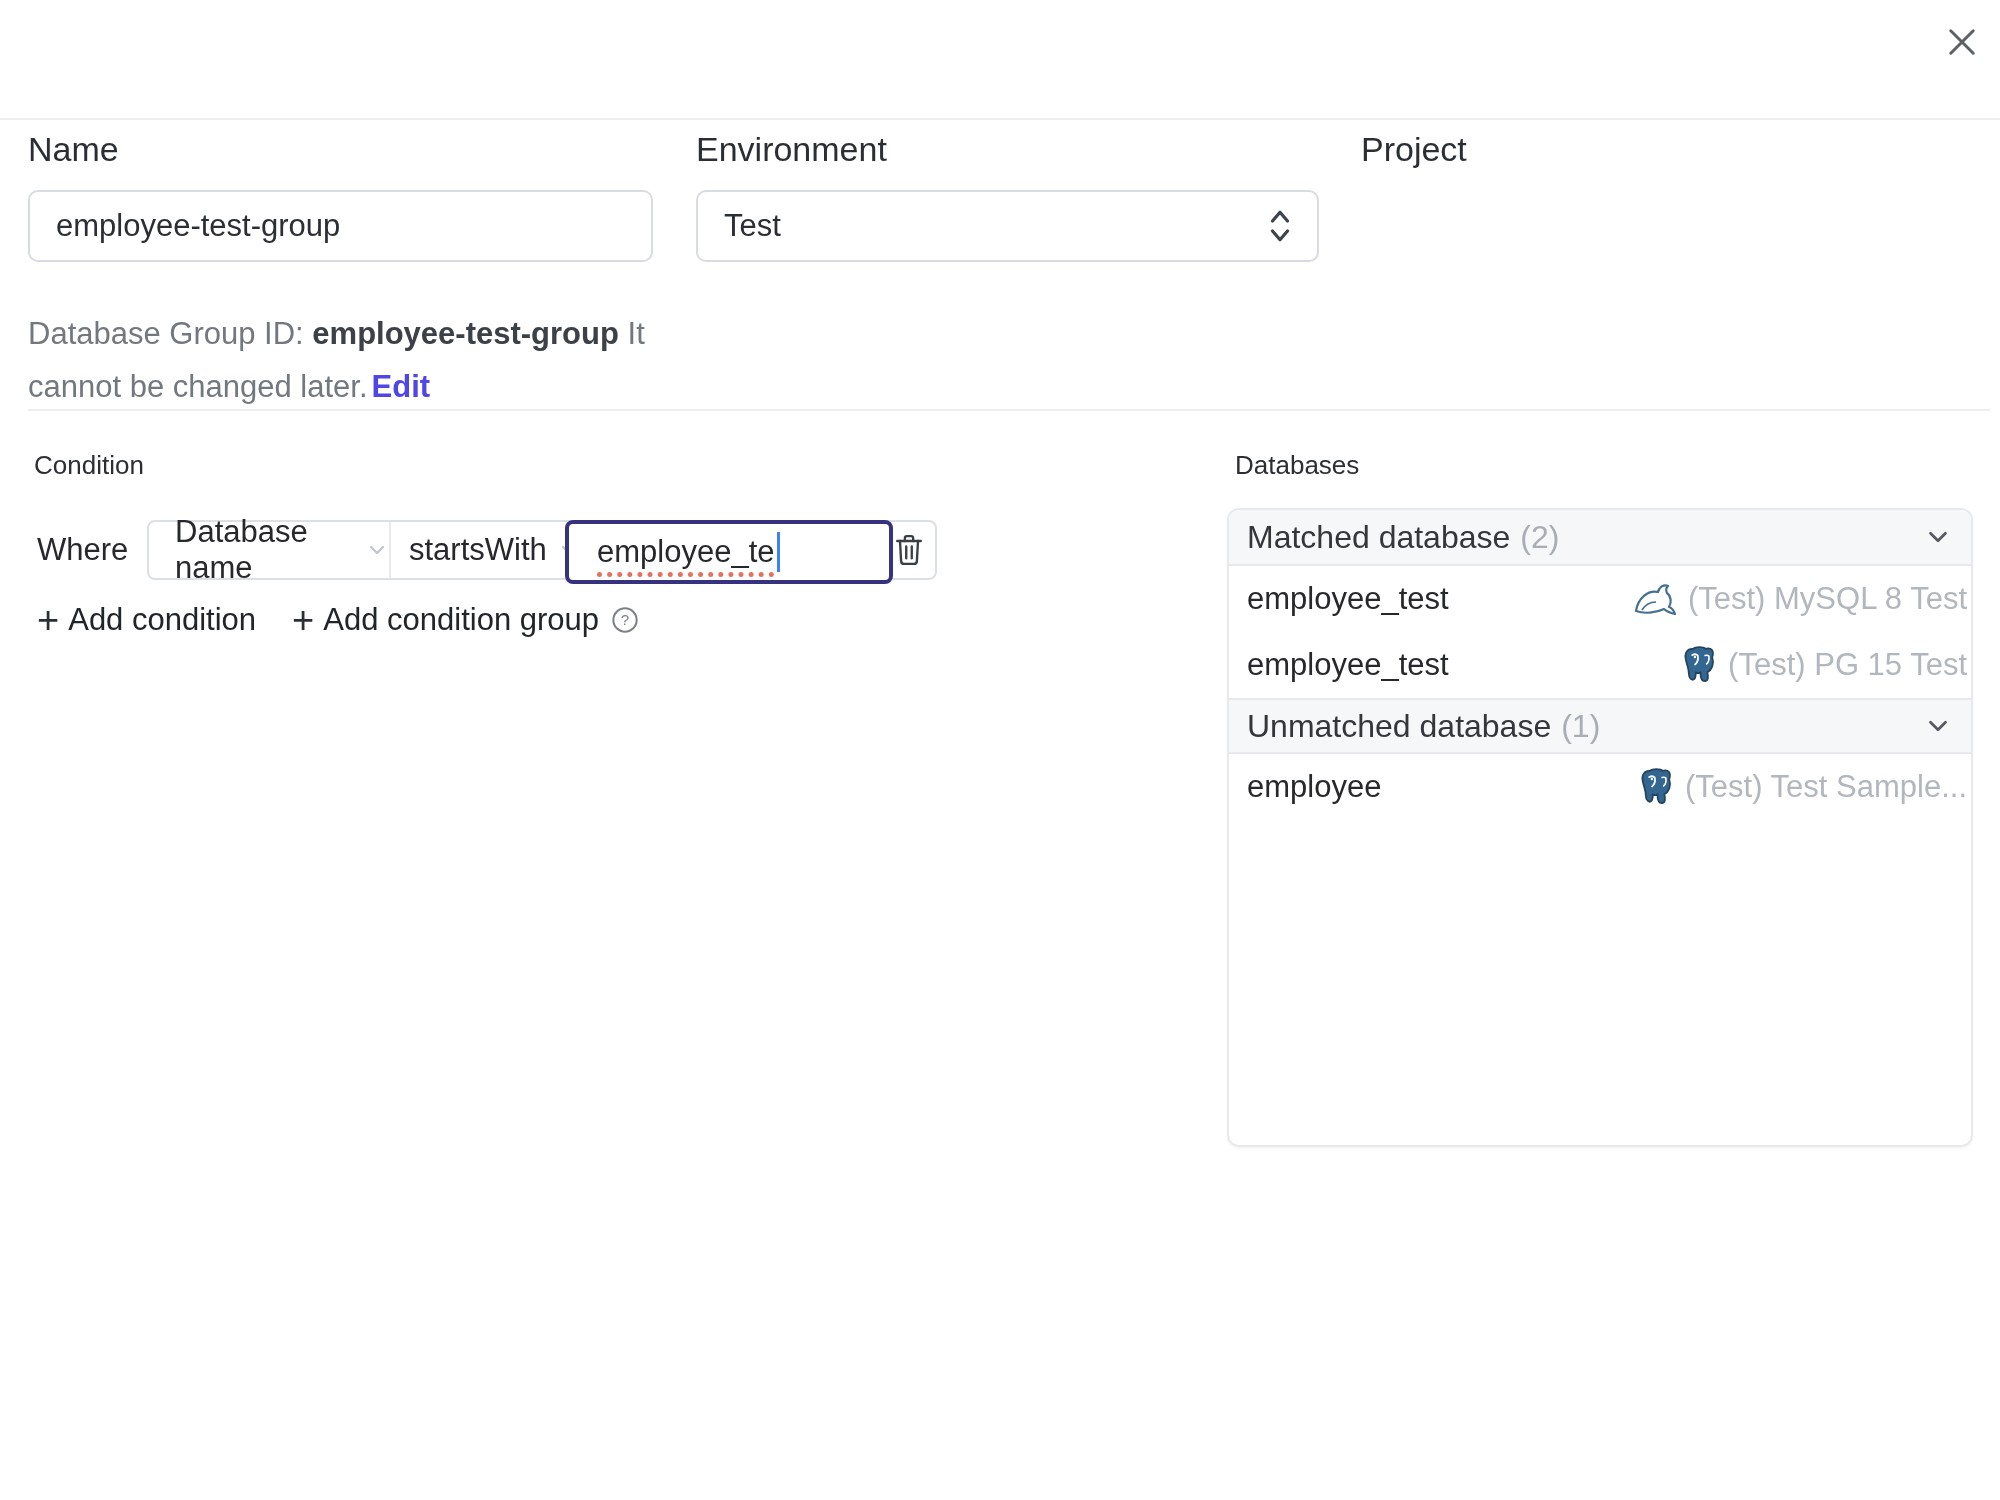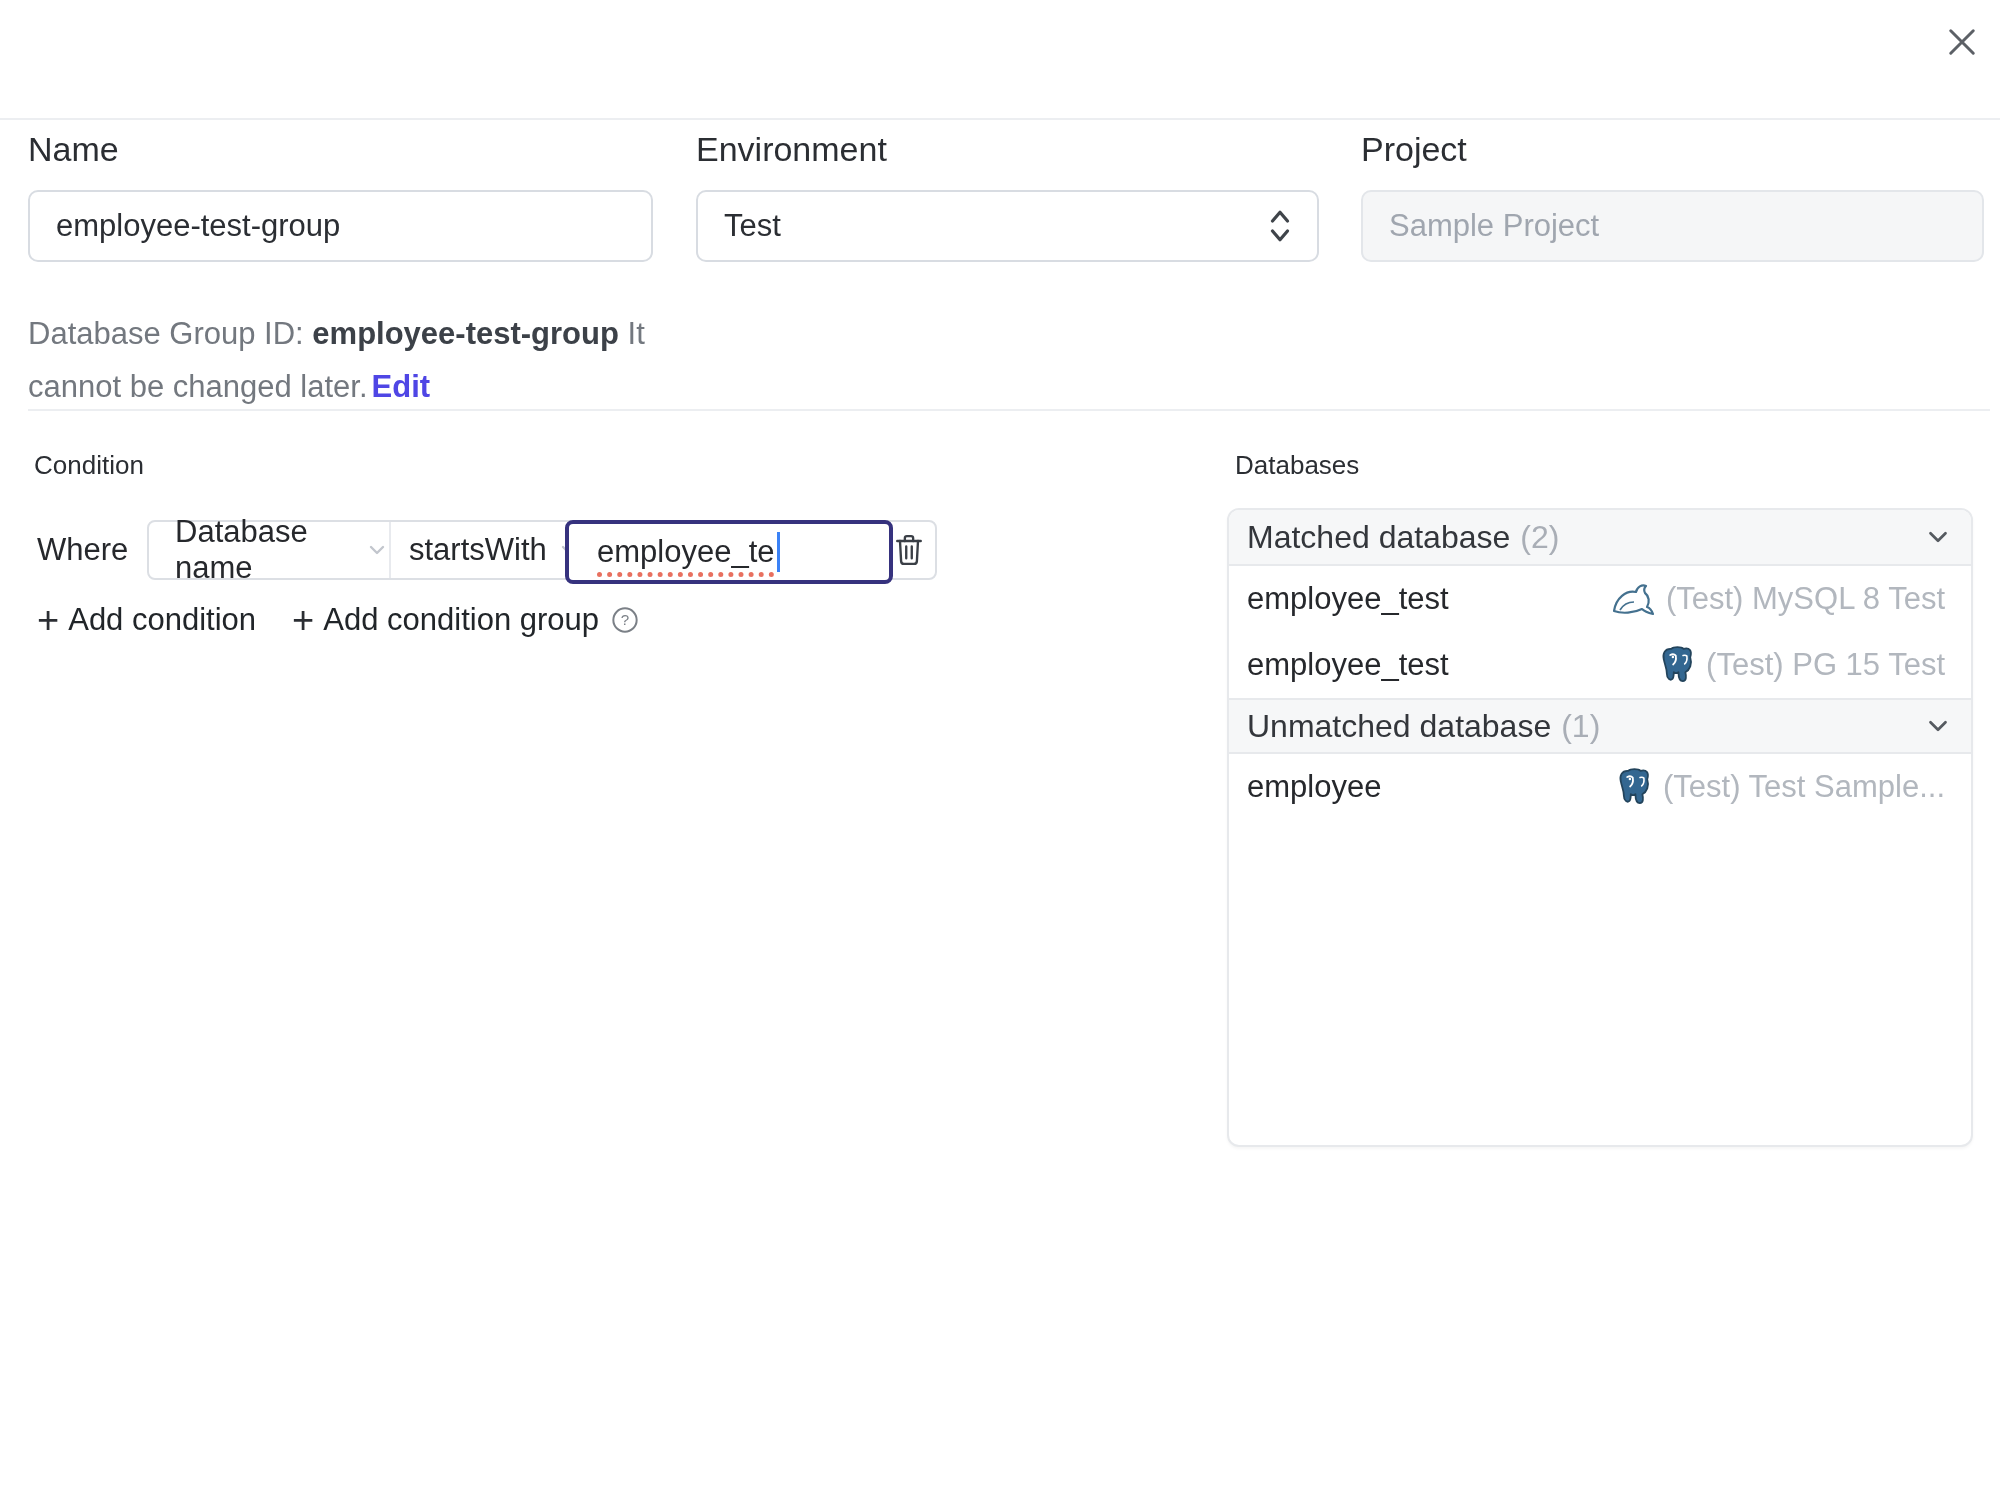--- a/index.html
+++ b/index.html
@@ -42,21 +42,21 @@
   .add-row{position:absolute;left:37px;top:601px;display:flex;align-items:center;gap:36px;font-size:31px;color:#212529;}
   .add-btn{display:flex;align-items:center;background:none;border:none;font:inherit;color:inherit;cursor:pointer;padding:0;}
   .add-btn .plus{font-size:38px;font-weight:300;margin-right:9px;line-height:1;color:#2b2e33;}
   .help{margin-left:12px;display:flex;cursor:pointer;}
   
   .panel{position:absolute;left:1227px;top:508px;width:746px;height:639px;border:2px solid #e7e9ec;border-radius:12px;background:#fff;box-sizing:border-box;overflow:hidden;box-shadow:0 2px 3px rgba(0,0,0,.04);}
   .grp-hdr{height:56px;background:#f6f7f8;border-bottom:2px solid #e7e9ec;display:flex;align-items:center;padding:0 18px;box-sizing:border-box;cursor:pointer;}
   .grp-hdr.second{border-top:2px solid #e7e9ec;}
   .grp-hdr .t{font-size:32px;font-weight:500;color:#33363b;}
   .grp-hdr .c{font-size:32px;color:#a9aeb6;margin-left:10px;flex:1;}
-  .db-row{height:66px;display:flex;align-items:center;justify-content:space-between;padding:0 26px 0 18px;}
+  .db-row{height:66px;display:flex;align-items:center;justify-content:space-between;padding:0 4px 0 18px;}
   .db-row .n{font-size:31px;color:#26282c;}
   .inst{display:flex;align-items:center;gap:10px;font-size:31px;color:#b2b7be;white-space:nowrap;}
   svg{display:block;}
 </style>
 </head>
 <body>
 
 <div class="dialog">
 
   <div class="hdr">
@@ -80,23 +80,20 @@
   <div class="fld env">
     <span class="val">Test</span>
     <span class="updown">
       <svg width="30" height="40" viewBox="0 0 24 32" fill="none" stroke="#3f444a" stroke-width="2.6" stroke-linecap="round" stroke-linejoin="round">
         <path d="M6 12 L12 5 L18 12"></path>
           <path d="M6 20 L12 27 L18 20"></path>
       </svg>
     </span>
   </div>
 
-  <div class="fld proj">
-    <span class="val">Sample Project</span>
-  </div>
 
   <p class="helper"><span>Database Group ID: </span><b>employee-test-group</b><span> It cannot be changed later.</span><a>Edit</a></p>
 
   <div class="divider2"></div>
 
   <div class="sec-h cond">Condition</div>
   <div class="where">Where</div>
 
   <div class="cond-group">
     <div class="seg field">

